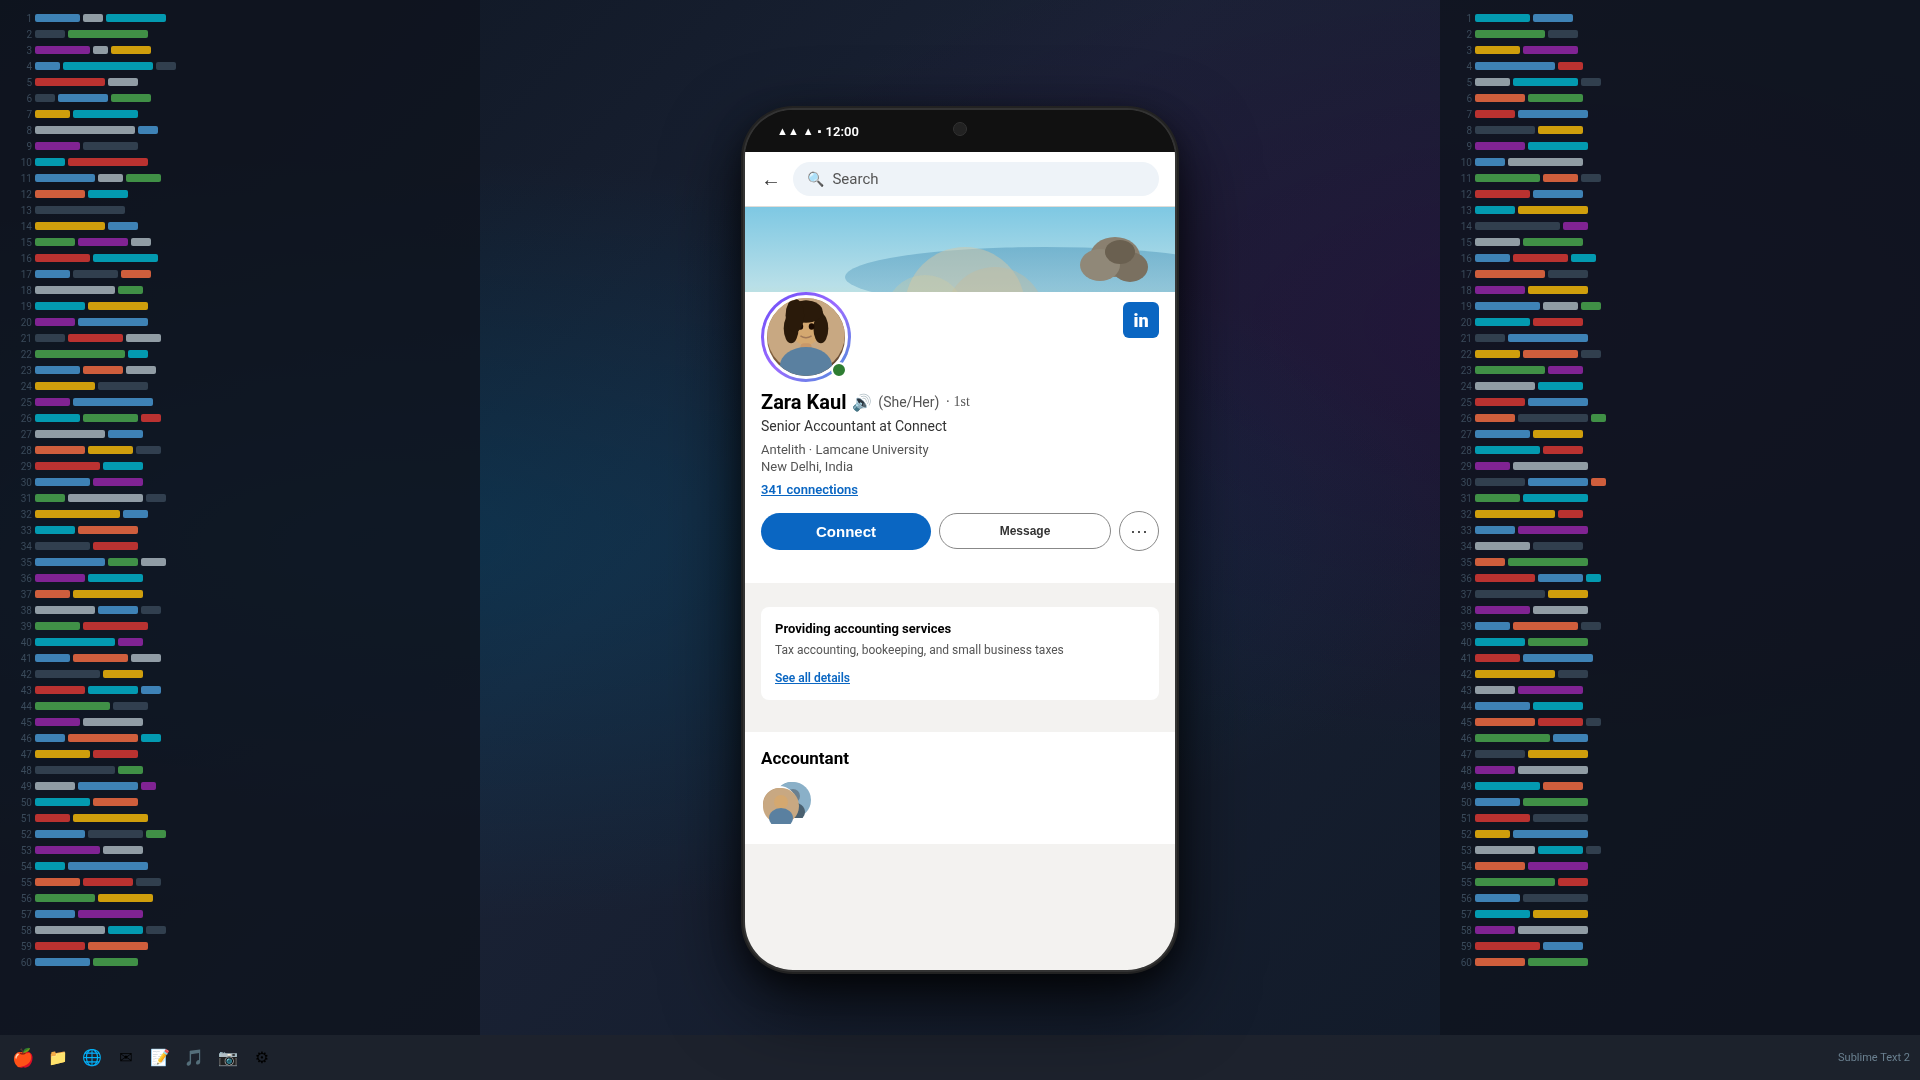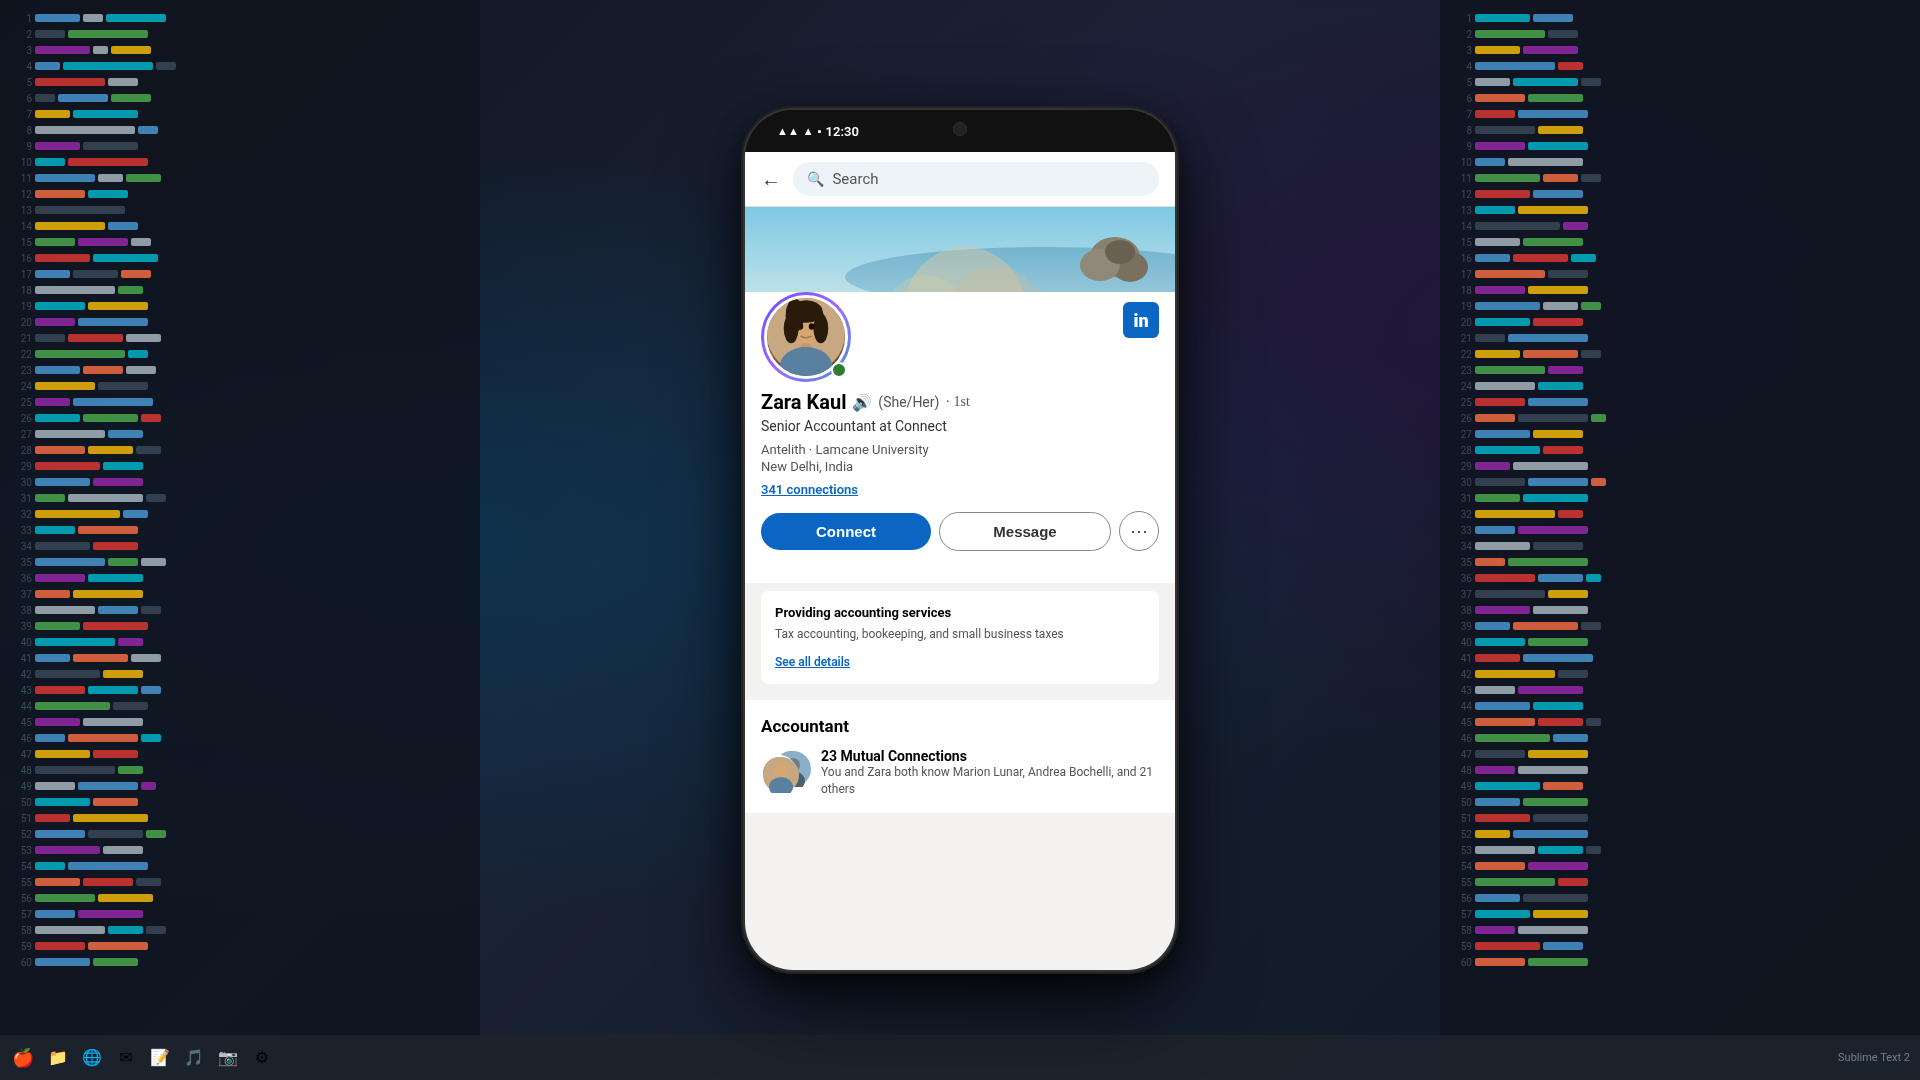--- a/index.html
+++ b/index.html
@@ -288,21 +288,21 @@
       cursor: pointer;
     }
 
     .btn-message {
       flex: 1;
       background: #fff;
       color: #333;
       border: 1.5px solid #888;
       border-radius: 24px;
       padding: 10px 20px;
-      font-size: 15px;
+      font-size: 12px;
       font-weight: 600;
       cursor: pointer;
     }
 
     .btn-more {
       width: 40px;
       height: 40px;
       background: #fff;
       border: 1.5px solid #888;
       border-radius: 50%;
@@ -313,21 +313,21 @@
       font-size: 18px;
       color: #333;
     }
 
     
     .cards-row {
       display: flex;
       gap: 0;
       overflow: hidden;
       background: #f3f2f0;
-      padding: 8px 16px;
+      padding: 24px 16px;
       gap: 10px;
       flex-direction: column;
     }
 
     .info-card {
       background: #fff;
       border-radius: 8px;
       padding: 14px;
       flex: 1;
       min-width: 0;
@@ -1144,21 +1144,21 @@
 
 <div class="phone-container">
   <div class="phone">
 
     <div class="phone-notch-bar">
       <div class="notch-camera"></div>
       <div class="status-icons">
         <span style="color:#fff;font-size:11px;">▲▲</span>
         <span style="color:#fff;font-size:11px;">▲</span>
         <span style="color:#fff;font-size:11px;">▪</span>
-        <span class="status-time">12:30</span>
+        <span class="status-time">12:00</span>
       </div>
     </div>
 
     <div class="phone-screen">
 
       <div class="search-bar-container">
         <div class="back-btn">←</div>
         <div class="search-input-wrapper">
           <span class="search-icon-inner">🔍</span>
           <span class="search-text">Search</span>
@@ -1281,24 +1281,20 @@
               </svg>
             </div>
             <div class="mutual-avatar mutual-avatar-2">
               <svg width="36" height="36" viewBox="0 0 36 36" xmlns="http://www.w3.org/2000/svg">
                 <circle cx="18" cy="18" r="18" fill="#8ab0c8"></circle>
                 <circle cx="18" cy="14" r="7" fill="#6a8090"></circle>
                 <ellipse cx="18" cy="30" rx="12" ry="10" fill="#4a6070"></ellipse>
               </svg>
             </div>
           </div>
-          <div class="mutual-text">
-            <div class="mutual-title">23 Mutual Connections</div>
-            <div class="mutual-desc">You and Zara both know Marion Lunar, Andrea Bochelli, and 21 others</div>
-          </div>
         </div>
       </div>
 
     </div>
   </div>
 </div>
 
 <div class="taskbar">
   <div class="taskbar-icon" style="color:#fff;font-size:18px;">🍎</div>
   <div class="taskbar-icon" style="font-size:16px;">📁</div>

